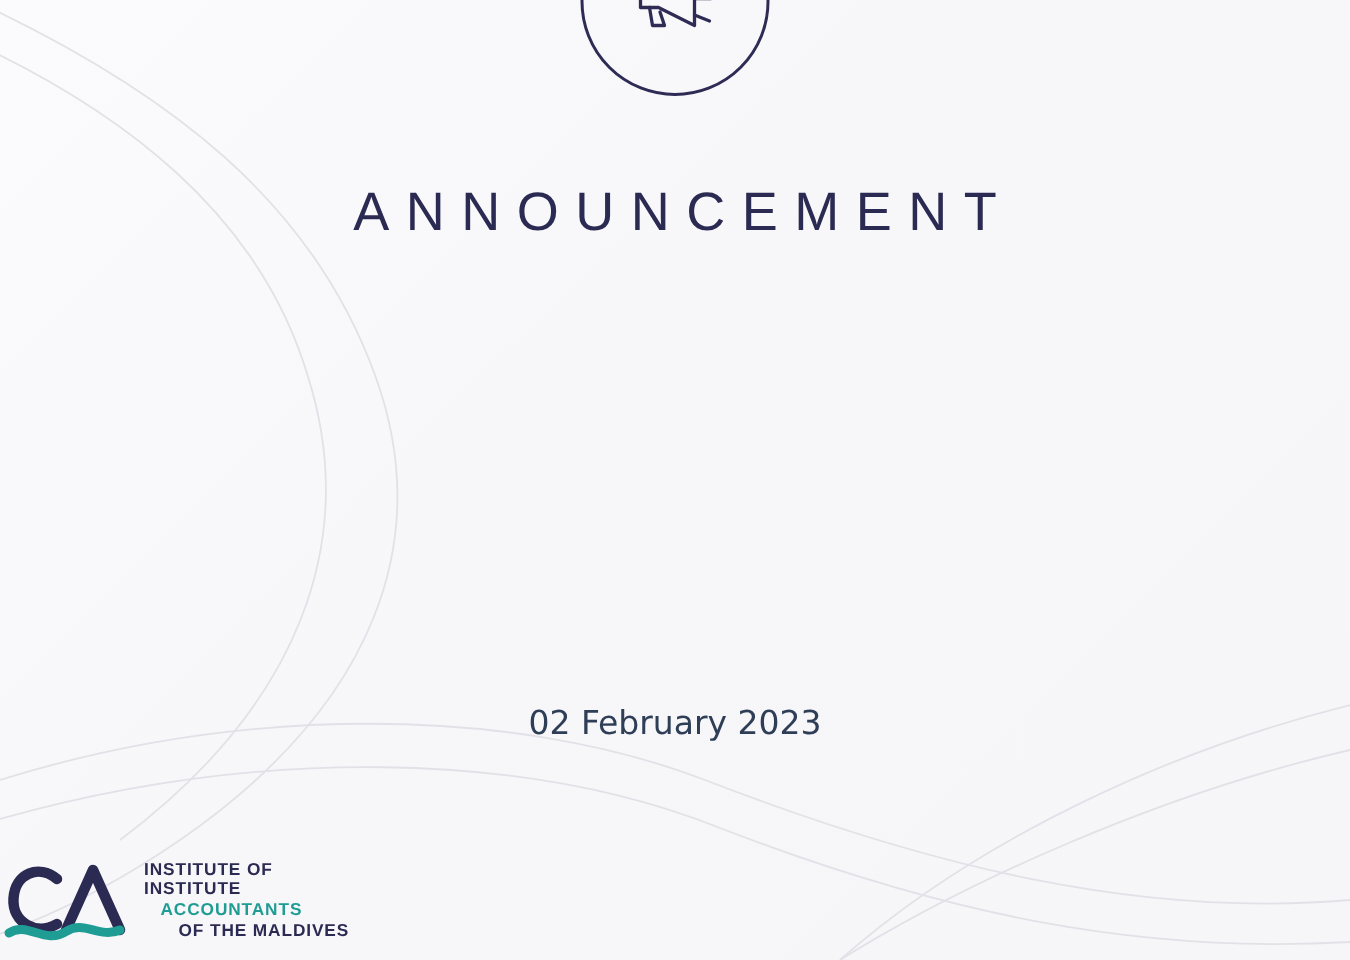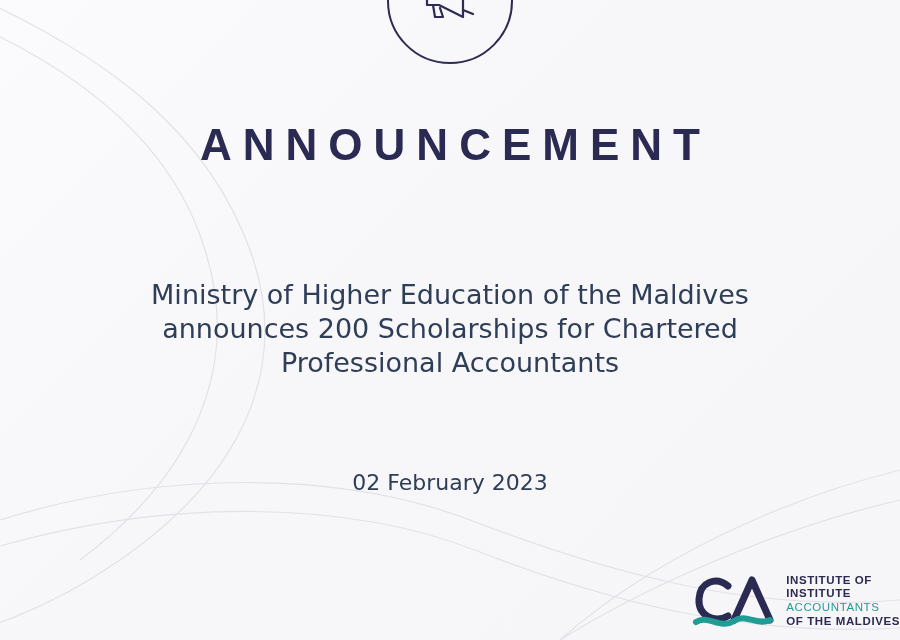--- a/index.html
+++ b/index.html
@@ -52,22 +52,22 @@
     background: transparent;
   }
 
   .headline {
     position: absolute;
     top: 120px;
     left: 0;
     right: 0;
     text-align: center;
     color: #2b2a52;
-    font-size: 44px;
-    font-weight: bold;
+    font-size: 36px;
+    font-weight: normal;
     letter-spacing: 11px;
     text-indent: 11px;
     font-family: "Liberation Sans", sans-serif;
   }
 
   .body-text {
     position: absolute;
     top: 278px;
     left: 50%;
     transform: translateX(-50%);
@@ -91,39 +91,39 @@
     font-family: "DejaVu Sans", sans-serif;
   }
 
   .footer-logo {
     position: absolute;
     bottom: 8px;
     left: 0;
     right: 0;
     display: flex;
     align-items: center;
-    justify-content: flex-end;
+    justify-content: flex-start;
   }
   .logo-mark {
     width: 96px;
     height: 62px;
     position: relative;
   }
   .logo-text {
     line-height: 1.18;
     color: #2b2a52;
     font-family: "Liberation Sans", sans-serif;
     font-size: 11.5px;
     letter-spacing: 0.6px;
     text-align: left;
   }
   .logo-text .l1 { font-weight: 600; color:#2b2a52; }
   .logo-text .l2 { font-weight: 700; color:#2b2a52; }
-  .logo-text .l3 { font-weight: 400; color:#1f9c93; }
-  .logo-text .l4 { font-weight: 600; color:#2b2a52; }
+  .logo-text .l3 { font-weight: 700; color:#1f9c93;margin-left:11px; }
+  .logo-text .l4 { font-weight: 600; color:#2b2a52;margin-left:23px; }
 </style>
 </head>
 <body>
 
 <div class="poster">
 
   <div class="deco">
     <svg viewBox="0 0 900 640" xmlns="http://www.w3.org/2000/svg">
       <g fill="none" stroke="#e3e1e8" stroke-width="1.2">
         <path d="M-40,-10 C120,60 210,140 250,250 C290,360 250,470 120,560 C40,615 -20,630 -60,640"></path>
@@ -147,25 +147,20 @@
             <path d="M44 35 L54 39"></path>
             <path d="M14 30 L16 42 L24 42 L21 33"></path>
           </g>
         </svg>
       </span>
     </div>
   </div>
 
   <div class="headline">ANNOUNCEMENT</div>
 
-  <div class="body-text">
-    <div>Ministry of Higher Education of the Maldives</div>
-    <div>announces 200 Scholarships for Chartered</div>
-    <div>Professional Accountants</div>
-  </div>
 
   <div class="date">02 February 2023</div>
 
   <div class="footer-logo">
     <div class="logo-mark">
       <svg width="96" height="62" viewBox="0 0 96 62" xmlns="http://www.w3.org/2000/svg">
         <g fill="none" stroke="#2b2a52" stroke-width="7" stroke-linecap="round">
           <path d="M38 16 C26 6, 10 12, 9 29 C8 45, 24 54, 38 46"></path>
         </g>
         <g fill="none" stroke="#2b2a52" stroke-width="7" stroke-linecap="round" stroke-linejoin="round">

